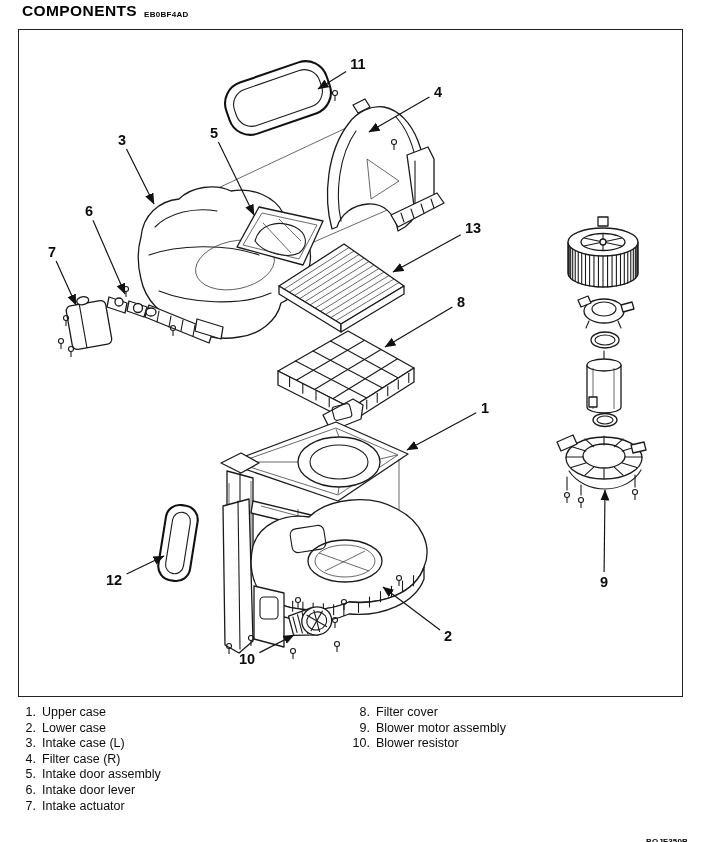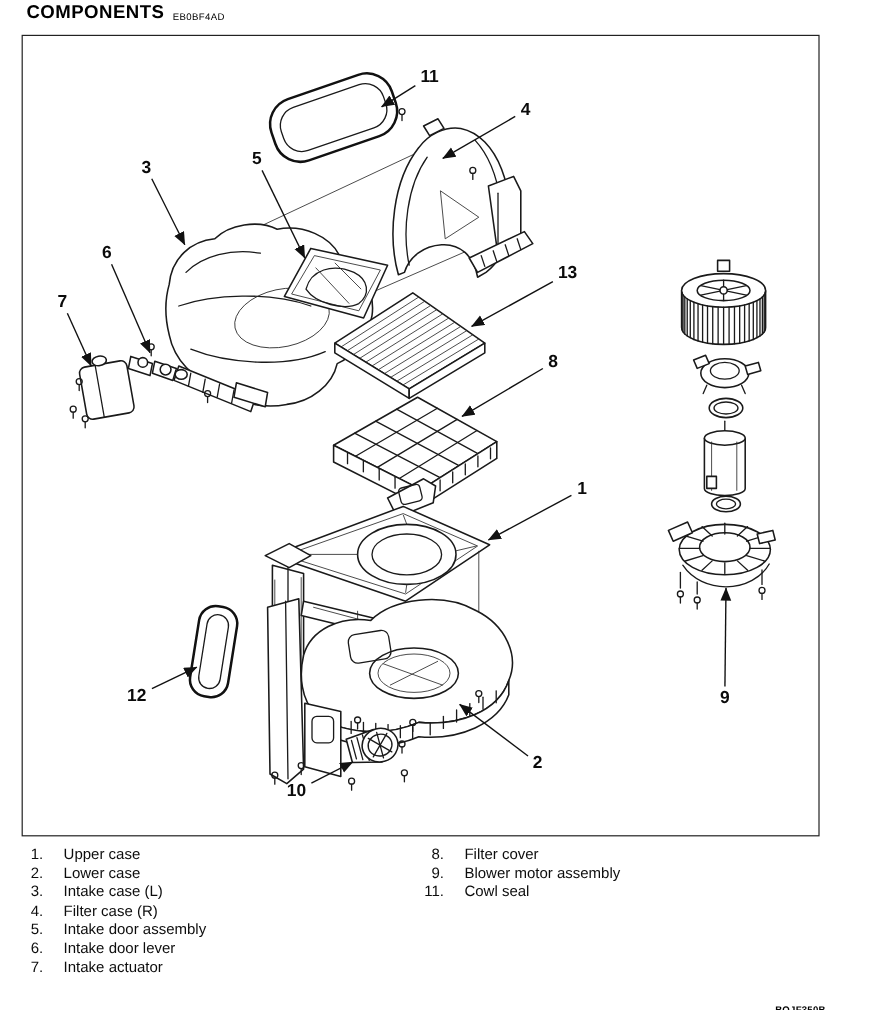--- a/index.html
+++ b/index.html
@@ -6,36 +6,36 @@
   #page{
     position:relative;width:725px;height:842px;background:#fff;
     font-family:"Liberation Sans","DejaVu Sans",sans-serif;color:#111;
     overflow:hidden;
   }
   .page-title{
     position:absolute;left:22px;top:2px;font-size:15.5px;font-weight:bold;
     letter-spacing:.4px;color:#000;
   }
   .page-code{
-    position:absolute;left:144px;top:10px;font-size:8px;font-weight:normal;
+    position:absolute;left:144px;top:10px;font-size:8px;font-weight:bold;
     letter-spacing:.3px;color:#000;
   }
   .figure-box{
     position:absolute;left:18px;top:29px;width:665px;height:668px;
     border:1.3px solid #222;background:#fff;box-sizing:border-box;
   }
   .figure-box svg{position:absolute;left:0;top:0;}
   .parts-list-col{position:absolute;font-size:12.5px;line-height:15.6px;color:#0d0d0d;}
   #col-left{left:22px;top:705px;}
   #col-right{left:348px;top:705px;}
   .pl-row{display:flex;}
   .pl-num{display:inline-block;text-align:right;flex:none;}
   #col-left .pl-num{width:14px;}
   #col-right .pl-num{width:22px;}
-  .pl-label{margin-left:17px;white-space:nowrap;}
+  .pl-label{margin-left:6px;white-space:nowrap;}
   .figure-code{
     position:absolute;left:646px;top:837px;font-size:8px;font-weight:bold;
     letter-spacing:.2px;color:#000;
   }
   
   .ink{stroke:#1a1a1a;fill:none;stroke-width:1.1;stroke-linejoin:round;stroke-linecap:round;}
   .part{stroke:#1a1a1a;fill:#ffffff;stroke-width:1.3;stroke-linejoin:round;}
   .part-heavy{stroke:#111;fill:#ffffff;stroke-width:2.1;stroke-linejoin:round;}
   .thin{stroke:#2a2a2a;fill:none;stroke-width:.7;}
   .leader{stroke:#111;stroke-width:1.15;fill:none;}
@@ -403,19 +403,19 @@
   <div class="parts-list-col" id="col-right">
       <div class="pl-row">
         <span class="pl-num">8.</span>
         <span class="pl-label">Filter cover</span>
       </div>
       <div class="pl-row">
         <span class="pl-num">9.</span>
         <span class="pl-label">Blower motor assembly</span>
       </div>
       <div class="pl-row">
-        <span class="pl-num">11.</span>
-        <span class="pl-label">Cowl seal</span>
+        <span class="pl-num">10.</span>
+        <span class="pl-label">Blower resistor</span>
       </div>
     </div>
 
   <div class="figure-code">BQJF350B</div>
 </div>
 
 </body></html>

